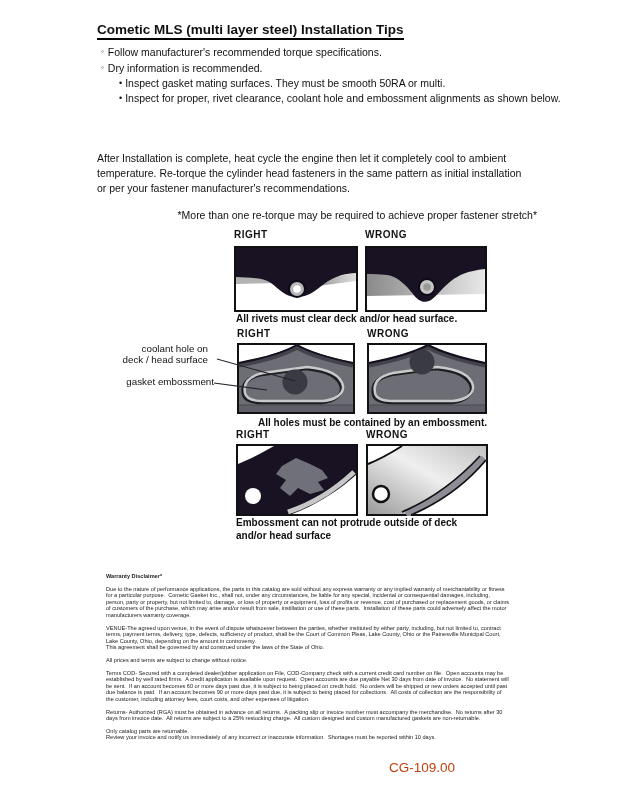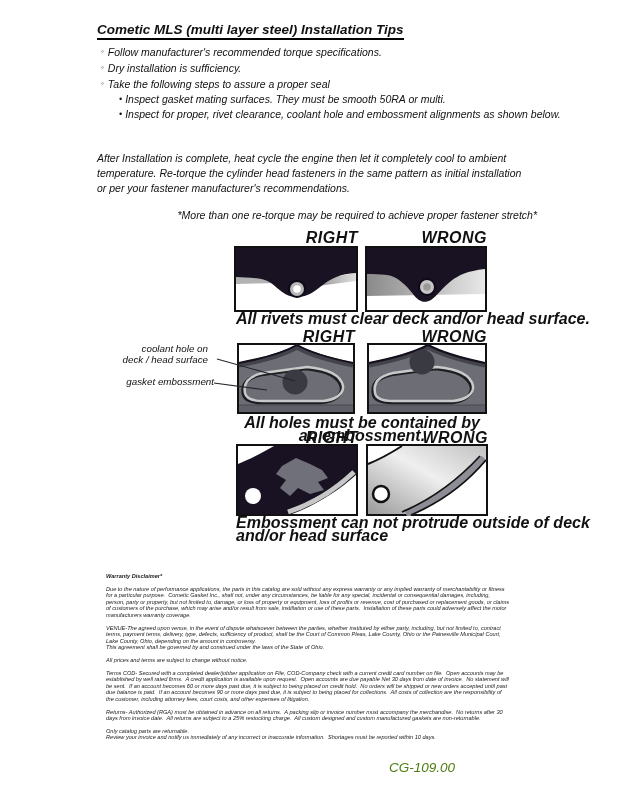--- a/index.html
+++ b/index.html
@@ -1,52 +1,51 @@
 <!DOCTYPE html>
 <html><head>
 <meta charset="utf-8">
 <style>
   html,body{margin:0;padding:0;background:#ffffff;}
   #page{
     position:relative;width:618px;height:800px;background:#ffffff;overflow:hidden;
-    font-family:"Liberation Sans", sans-serif;color:#111;font-style:italic;
+    font-family:"Liberation Sans", sans-serif;color:#111;
   }
   .abs{position:absolute;}
   .page-title{
     left:97px;top:22px;font-size:13.5px;font-weight:bold;
     border-bottom:2px solid #000;padding-bottom:1px;white-space:nowrap;
   }
   .bullets{left:101px;top:44px;font-size:10.5px;line-height:15px;white-space:nowrap;}
   .brow{white-space:nowrap;}
   .bmark{font-size:8px;vertical-align:2px;margin-right:4px;}
   .sub{margin-left:18px;}
   .bmark2{font-size:9px;vertical-align:1px;margin-right:3px;}
   .diesel-heading{left:97px;top:118px;font-size:12.5px;font-weight:bold;}
   .para{left:97px;font-size:10.5px;line-height:15px;white-space:pre-wrap;width:440px;}
-  .rw-label{font-size:16px;font-weight:bold;text-align:right;letter-spacing:.5px;}
+  .rw-label{font-size:10px;font-weight:bold;text-align:left;letter-spacing:.5px;}
   .figure{line-height:0;}
-  .caption{font-size:16px;font-weight:bold;white-space:pre-line;line-height:12.5px;}
+  .caption{font-size:10px;font-weight:bold;white-space:pre-line;line-height:12.5px;}
   .side-label{font-size:9.8px;line-height:11px;text-align:right;white-space:pre-line;}
   .fineprint{left:106px;top:573px;width:404px;font-size:5.6px;line-height:6.6px;color:#222;}
   .fineprint p{margin:0 0 6px 0;white-space:pre-wrap;}
   .fineprint .fp-head{font-weight:bold;}
-  .footer-code{left:389px;top:760px;font-size:13.5px;color:#4d7c0f;}
+  .footer-code{left:389px;top:760px;font-size:13.5px;color:#c2410c;}
   svg{display:block;}
 </style>
 </head>
 <body>
 
 <div id="page">
 
   <div class="abs page-title">Cometic MLS (multi layer steel) Installation Tips</div>
 
   <div class="abs bullets">
     <div class="brow"><span class="bmark">◦</span><span>Follow manufacturer's recommended torque specifications.</span></div>
-    <div class="brow"><span class="bmark">◦</span><span>Dry installation is sufficiency.</span></div>
-    <div class="brow"><span class="bmark">◦</span><span>Take the following steps to assure a proper seal</span></div>
+    <div class="brow"><span class="bmark">◦</span><span>Dry information is recommended.</span></div>
     <div class="brow sub"><span class="bmark2">•</span><span>Inspect gasket mating surfaces.  They must be smooth 50RA or multi.</span></div>
     <div class="brow sub"><span class="bmark2">•</span><span>Inspect for proper, rivet clearance, coolant hole and embossment alignments as shown below.</span></div>
   </div>
 
   <div class="abs para" style="top:151px;">After Installation is complete, heat cycle the engine then let it completely cool to ambient
 temperature. Re-torque the cylinder head fasteners in the same pattern as initial installation
 or per your fastener manufacturer's recommendations.</div>
   <div class="abs para" style="top:208px;text-align:right;">*More than one re-torque may be required to achieve proper fastener stretch*</div>
 
   <div class="abs rw-label" style="left:234px;top:229px;width:124px;">RIGHT</div>
@@ -120,21 +119,21 @@
       <path d="M8,50 C6,40 12,33 26,30 L70,24 C92,26 104,33 106,43 C107,51 98,57 86,58 L26,58 C14,58 9,55 8,50 Z" fill="none" stroke="#c9c9c9" stroke-width="2.5"></path>
       <circle cx="55" cy="19" r="12.5" fill="#3a3a42"></circle>
     </svg>
   </div>
 
   <svg class="abs" style="left:210px;top:355px;pointer-events:none;" width="100" height="40" viewBox="0 0 100 40">
     <line x1="7" y1="4" x2="85" y2="26" stroke="#26262c" stroke-width="1.2"></line>
     <line x1="4" y1="28" x2="57" y2="35" stroke="#26262c" stroke-width="1.2"></line>
   </svg>
 
-  <div class="abs caption" style="left:237px;top:417px;width:250px;text-align:center;">All holes must be contained by an embossment.</div>
+  <div class="abs caption" style="left:237px;top:417px;width:250px;text-align:right;">All holes must be contained by an embossment.</div>
 
   <div class="abs rw-label" style="left:236px;top:429px;width:122px;">RIGHT</div>
   <div class="abs rw-label" style="left:366px;top:429px;width:122px;">WRONG</div>
 
   <div class="abs figure" style="left:236px;top:444px;">
     <svg width="122" height="72" viewBox="0 0 122 72">
       <rect x="1" y="1" width="120" height="70" fill="#ffffff" stroke="#111" stroke-width="2"></rect>
       <path d="M38,2 C26,9 12,16 2,20 L2,70 L56,70 C78,62 101,48 120,31 L120,2 Z" fill="#191222"></path>
       <polygon points="46,22 60,14 74,20 86,26 92,34 82,38 88,46 74,50 62,44 54,52 44,44 50,36 40,30" fill="#70707a"></polygon>
       <path d="M52,68 C76,60 99,46 118,28" fill="none" stroke="#c7c7c7" stroke-width="5"></path>

